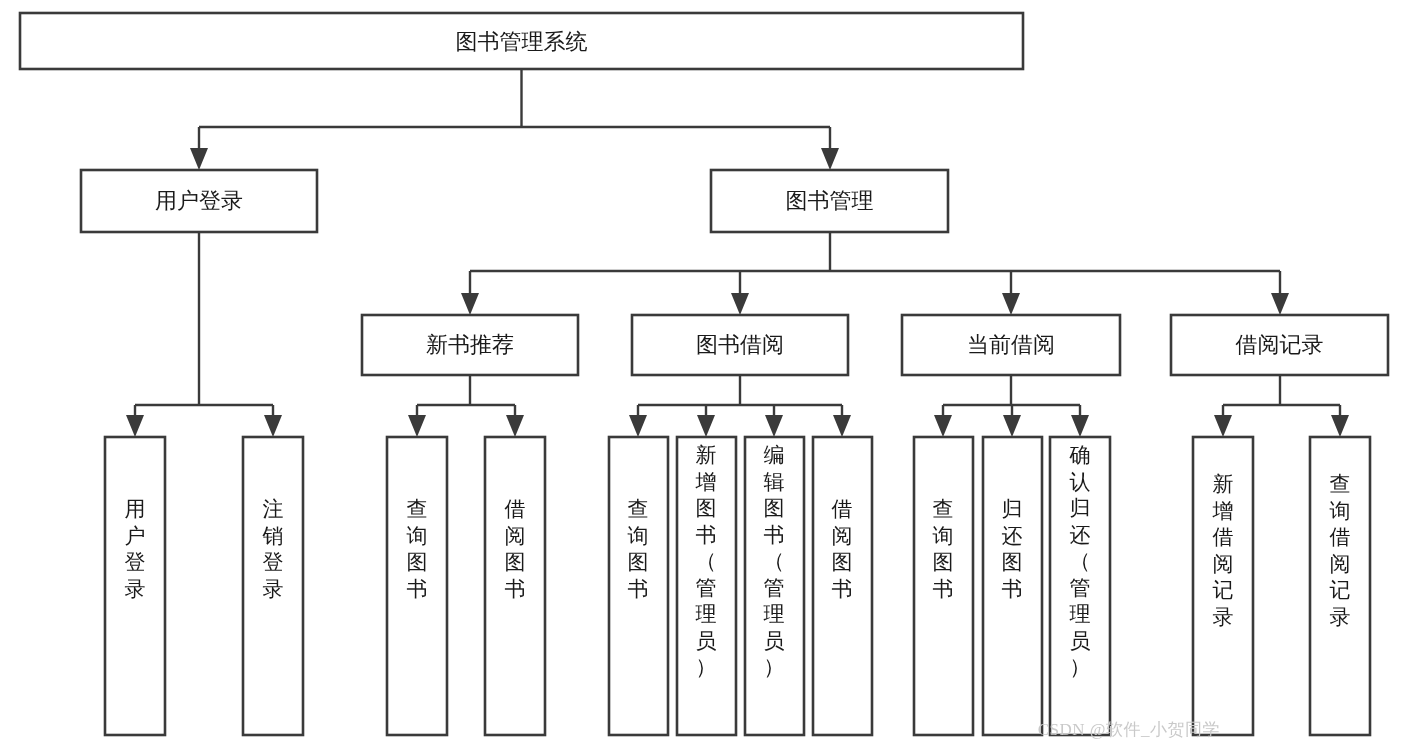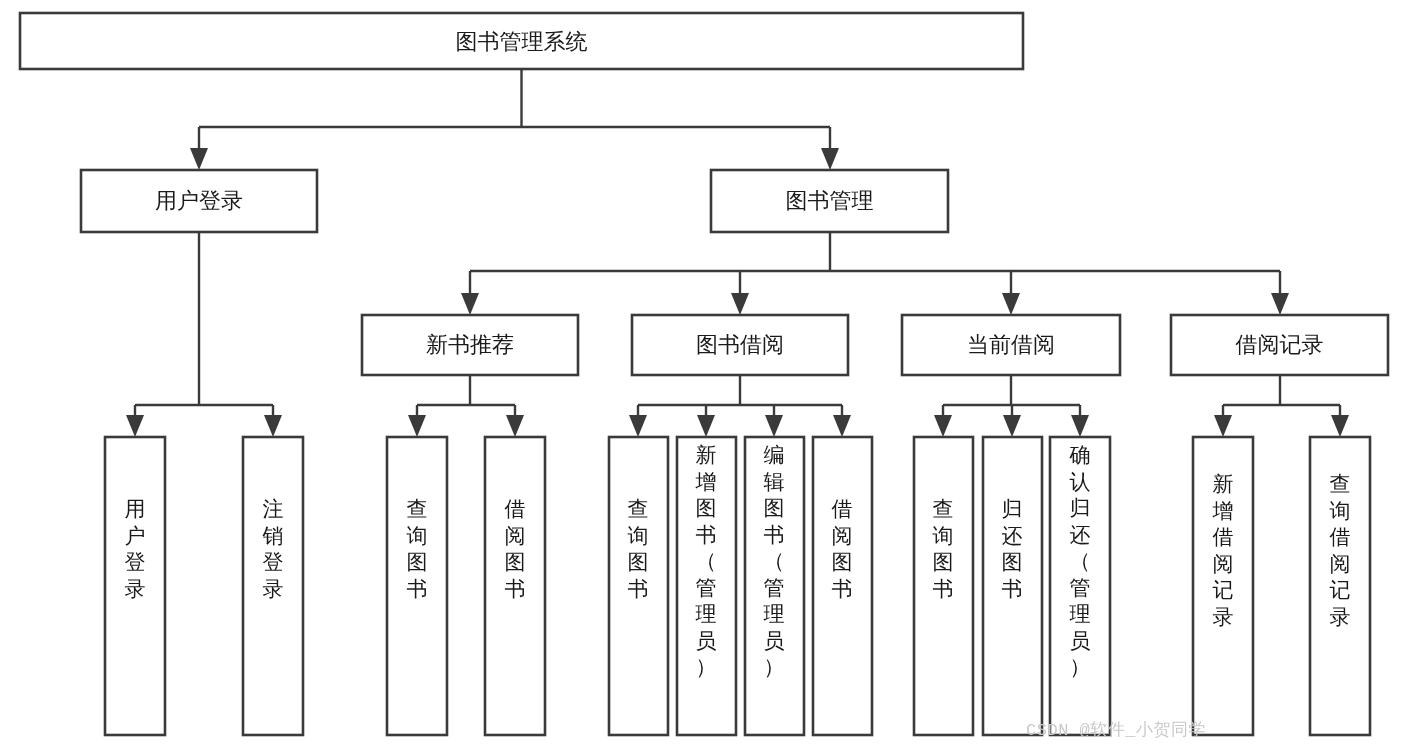--- a/index.html
+++ b/index.html
@@ -48,23 +48,23 @@
     stroke-width: 2.4;
     fill: none;
     stroke-linecap: butt;
   }
   .arrow-head {
     fill: #3a3a3a;
     stroke: none;
   }
   .watermark {
     position: absolute;
-    right: 14px;
+    right: 0;
     bottom: 6px;
-    font-family: Liberation Mono, monospace;
+    font-family: Liberation Serif, serif;
     font-size: 17px;
     color: #c9c9c9;
     letter-spacing: 0.5px;
     white-space: nowrap;
     user-select: none;
   }
 </style>
 </head>
 <body>
 

